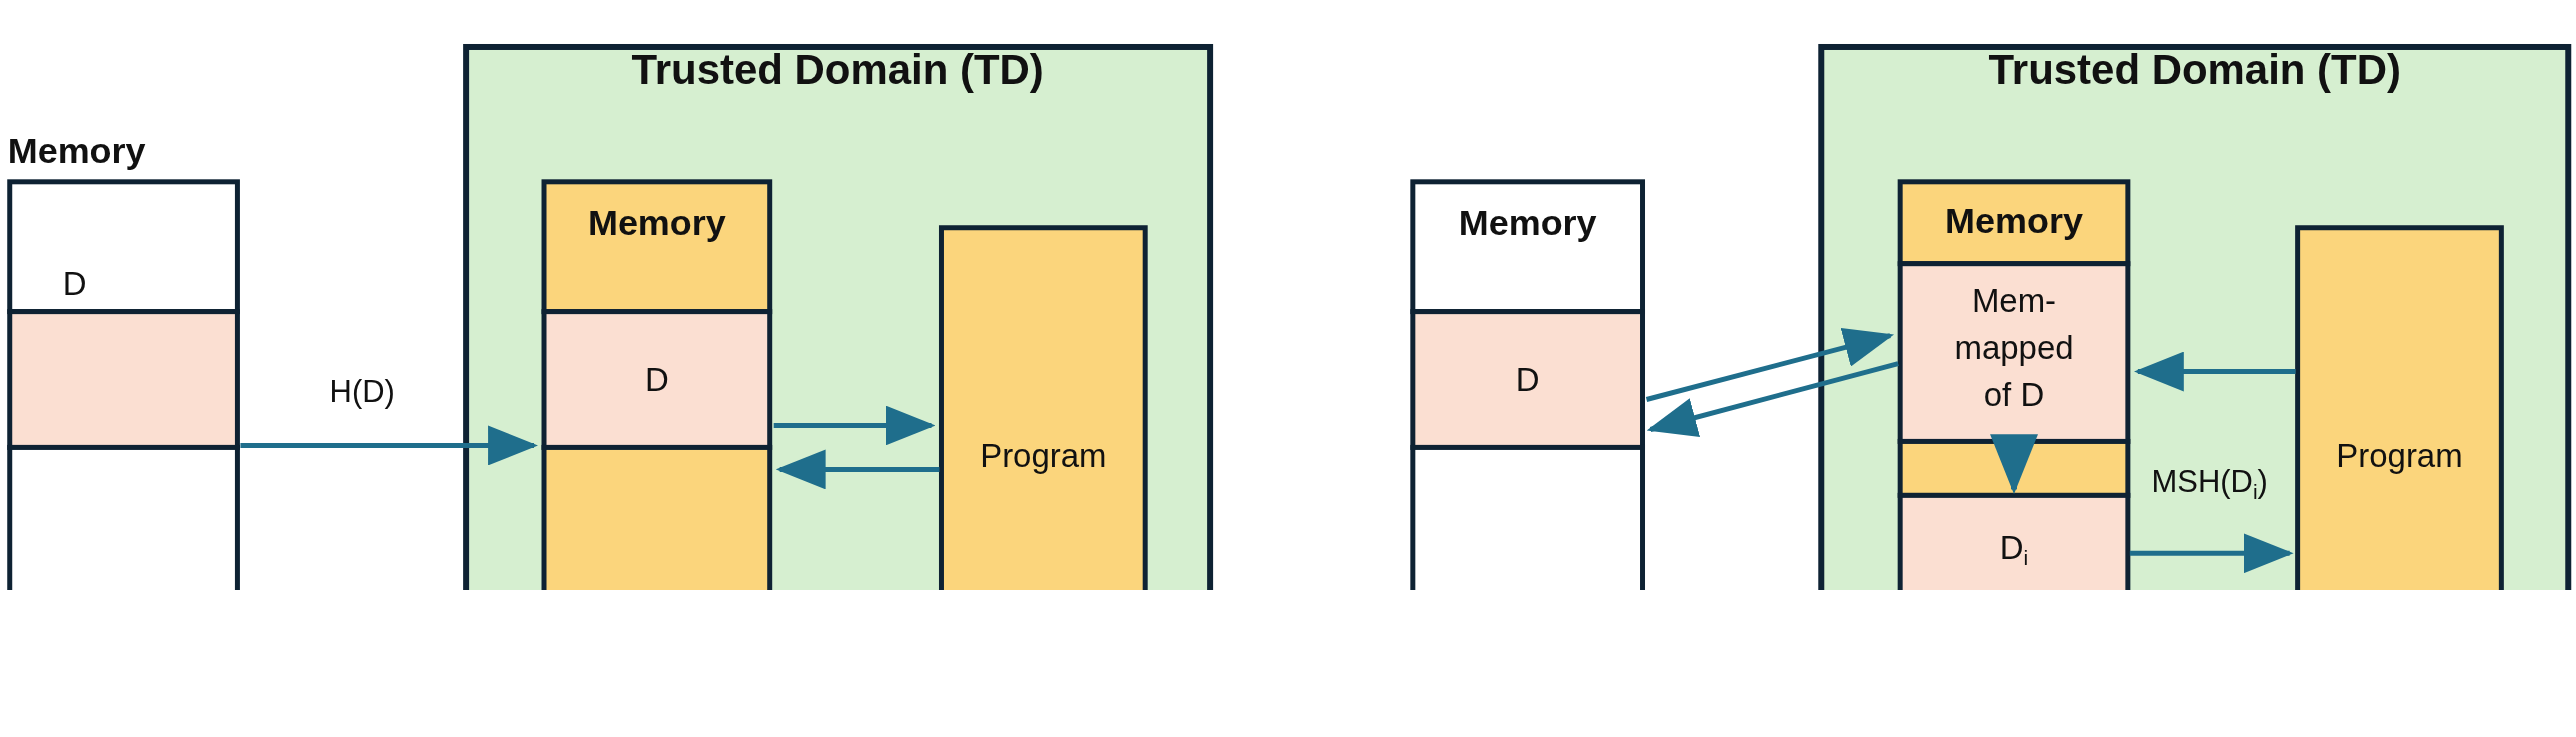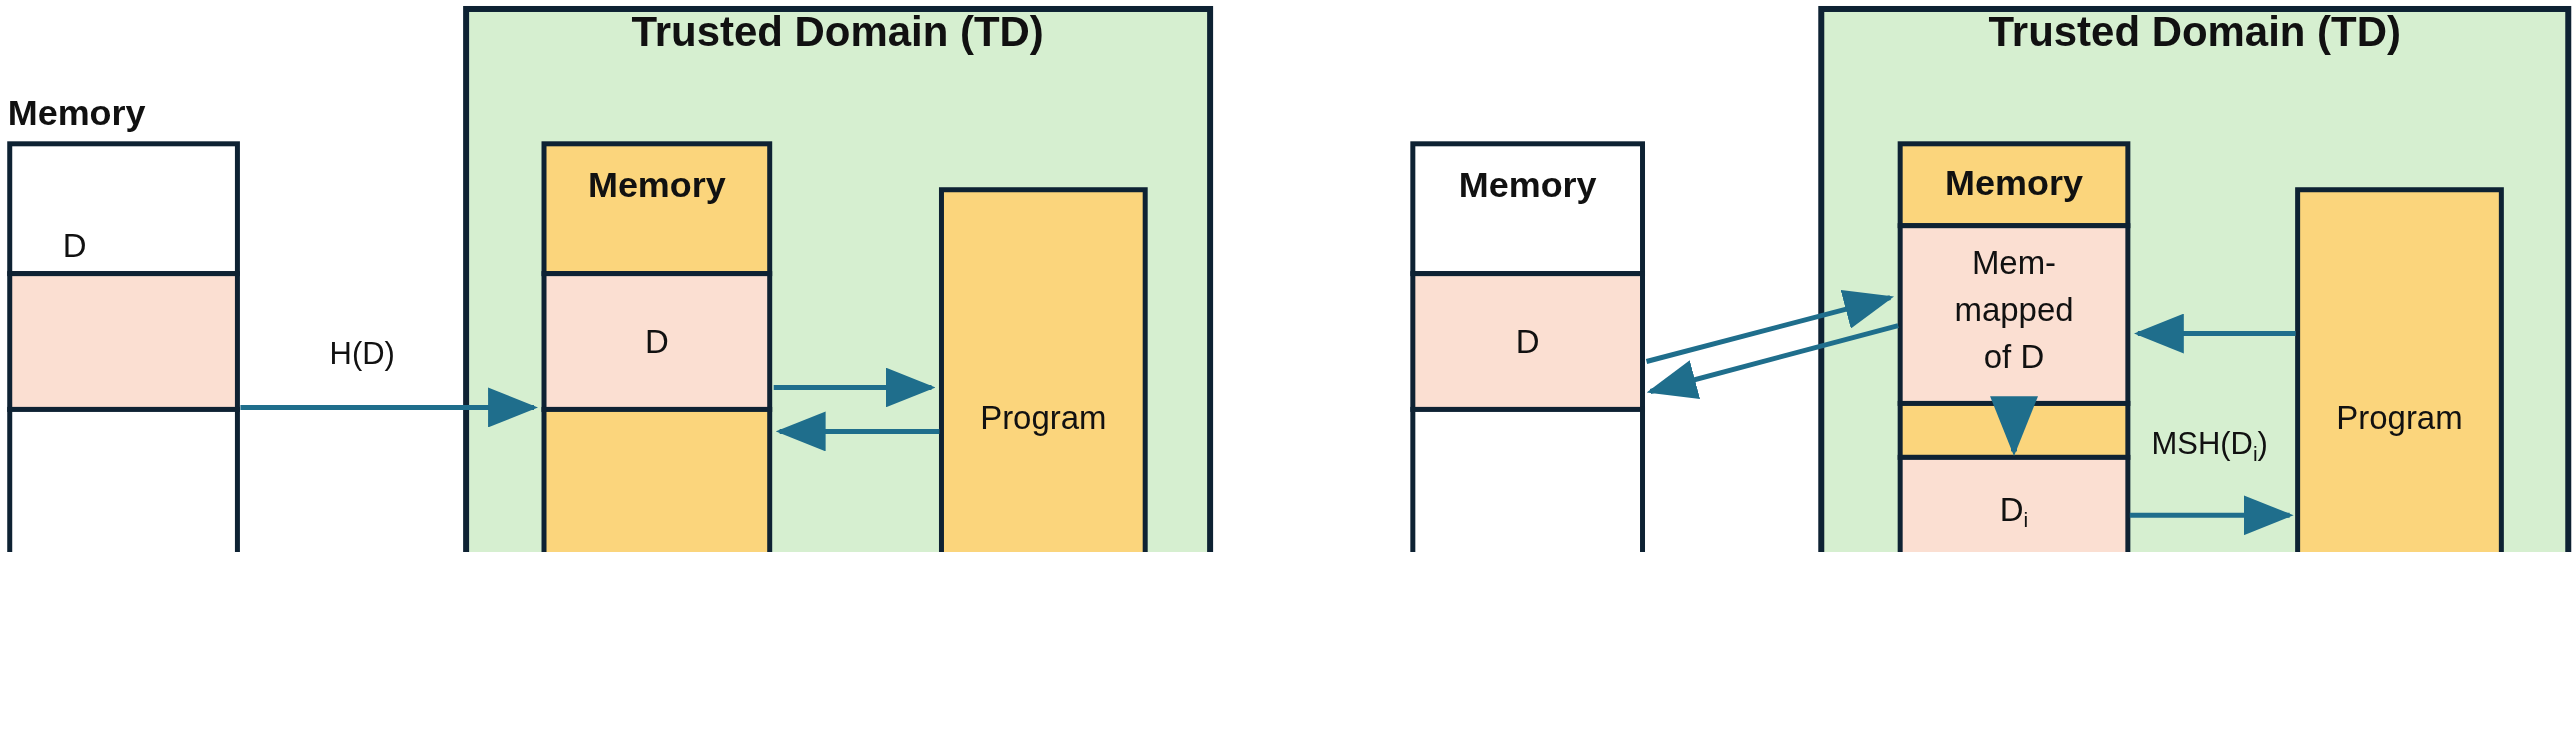--- a/index.html
+++ b/index.html
@@ -10,20 +10,21 @@
   }
   body {
     font-family: "Liberation Sans", sans-serif;
   }
   #canvas {
     position: relative;
     width: 2576px;
     height: 552px;
     background: #ffffff;
     overflow: hidden;
+    margin-top: 38px;
   }
   svg.diagram {
     position: absolute;
     top: 0; left: 0;
     width: 2576px;
     height: 737px;
     display: block;
   }
   .td-title {
     font-family: "Liberation Sans", sans-serif;

